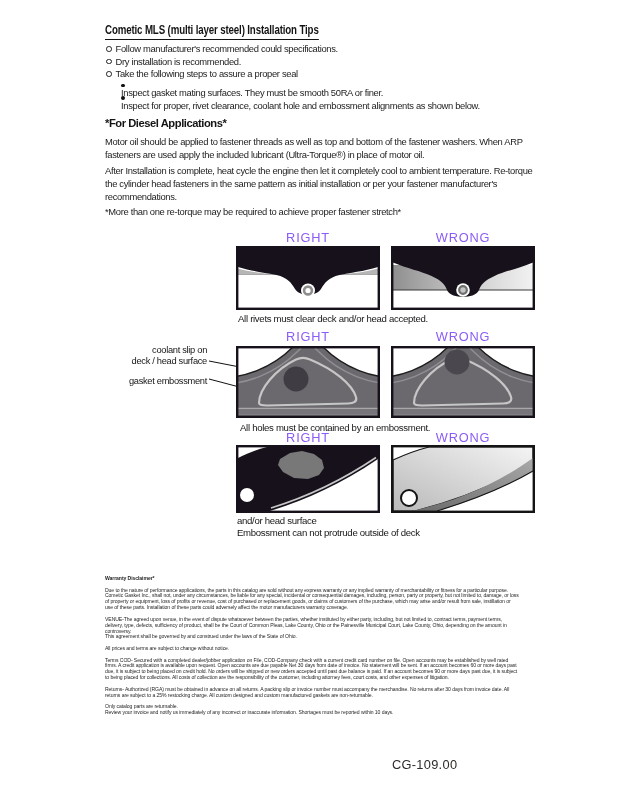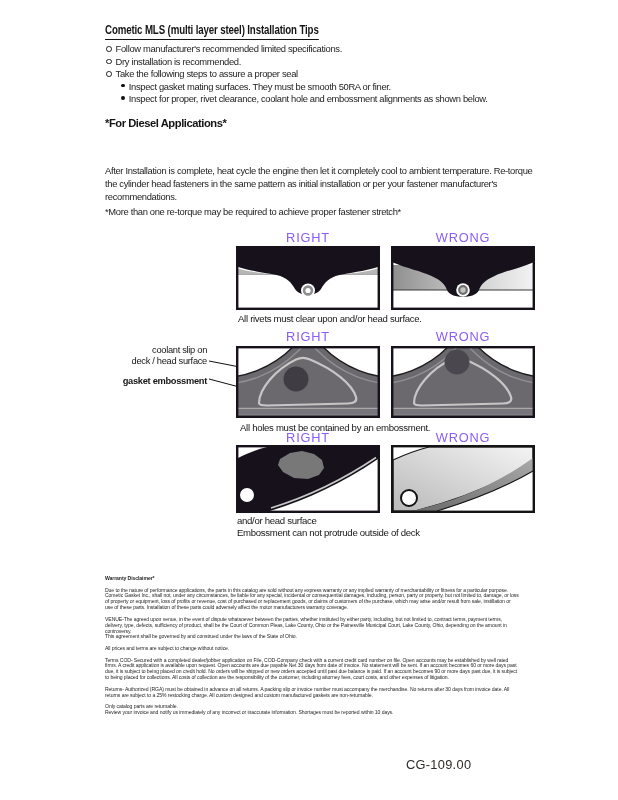--- a/index.html
+++ b/index.html
@@ -10,79 +10,80 @@
              letter-spacing:-0.2px;white-space:nowrap;color:#141414;
              transform:scaleX(0.72);transform-origin:left top;
              border-bottom:1.7px solid #141414;padding-bottom:2px;}
 
   .bullets{position:absolute;left:106px;top:43px;font-size:9.4px;letter-spacing:-0.33px;}
   .b-row{display:flex;align-items:flex-start;height:12.5px;white-space:nowrap;}
   .ring{width:3.6px;height:3.6px;border:1px solid #222;border-radius:50%;
         margin:3px 4px 0 0;flex:none;}
   .dot{width:3.8px;height:3.8px;background:#111;border-radius:50%;
        margin:3px 4px 0 0;flex:none;}
-  .sub{margin-left:15px;}
+  .sub{margin-left:15px;flex-direction:column;}
 
   .diesel-h{position:absolute;left:105px;top:117px;font-size:11.2px;font-weight:bold;
             letter-spacing:-0.45px;color:#141414;}
   .para{position:absolute;left:105px;width:434px;font-size:9.4px;line-height:13.2px;
         letter-spacing:-0.33px;}
   #p1{top:135px;} #p2{top:164px;} #note{top:205px;}
 
   .dg-label{position:absolute;width:144px;text-align:center;font-size:12.8px;
             letter-spacing:0.8px;color:#8b5cf6;}
   .dg-box{position:absolute;width:144px;line-height:0;}
   .dg-box svg{display:block;}
   .caption{position:absolute;font-size:9.6px;letter-spacing:-0.3px;color:#161616;}
 
   .ann{position:absolute;left:82px;width:125px;text-align:right;font-size:9.3px;
        line-height:10.8px;letter-spacing:-0.3px;color:#161616;}
-  #ann-coolant{top:345px;} #ann-emboss{top:376px;font-weight:bold;}
+  #ann-coolant{top:345px;} #ann-emboss{top:376px;}
   .leads{position:absolute;left:207px;top:352px;}
 
   .warranty{position:absolute;left:105px;top:576px;width:414px;font-size:5.1px;
             line-height:5.85px;letter-spacing:-0.08px;color:#252525;}
   .warranty p{margin:0 0 5.8px 0;}
   .warranty p.nogap{margin-bottom:0;}
   .w-head{font-weight:bold;}
 
   .page-code{position:absolute;left:392px;top:757px;font-size:12.8px;
-             letter-spacing:0.3px;color:#2e2b29;margin-left:14px;}
+             letter-spacing:0.3px;color:#2e2b29;}
 </style>
 </head>
 <body>
 
 <div class="page">
 
   <div class="doc-title">Cometic MLS (multi layer steel) Installation Tips</div>
 
   <div class="bullets">
     <div class="b-row">
       <span class="ring"></span>
-      <span>Follow manufacturer's recommended limited specifications.</span>
+      <span>Follow manufacturer's recommended could specifications.</span>
     </div>
     <div class="b-row">
       <span class="ring"></span>
       <span>Dry installation is recommended.</span>
     </div>
     <div class="b-row">
       <span class="ring"></span>
       <span>Take the following steps to assure a proper seal</span>
     </div>
     <div class="b-row sub">
       <span class="dot"></span>
       <span>Inspect gasket mating surfaces.  They must be smooth 50RA or finer.</span>
     </div>
     <div class="b-row sub">
       <span class="dot"></span>
       <span>Inspect for proper, rivet clearance, coolant hole and embossment alignments as shown below.</span>
     </div>
   </div>
 
   <div class="diesel-h">*For Diesel Applications*</div>
+  <div class="para" id="p1">Motor oil should be applied to fastener threads as well as top and bottom of the fastener washers. When ARP fasteners are used apply the included lubricant (Ultra-Torque®) in place of motor oil.</div>
   <div class="para" id="p2">After Installation is complete, heat cycle the engine then let it completely cool to ambient temperature. Re-torque the cylinder head fasteners in the same pattern as initial installation or per your fastener manufacturer's recommendations.</div>
   <div class="para" id="note">*More than one re-torque may be required to achieve proper fastener stretch*</div>
 
   <div class="dg-label" style="left:236px;top:230px">RIGHT</div>
   <div class="dg-label" style="left:391px;top:230px">WRONG</div>
 
   <div class="dg-box" style="left:236px;top:246px">
     <svg viewBox="0 0 144 64" width="144" height="64">
       <rect x="1.2" y="1.2" width="141.6" height="61.6" fill="#fff"></rect>
       <line x1="2" y1="28.5" x2="142" y2="28.5" stroke="#9c9c9c" stroke-width="1"></line>
@@ -107,21 +108,21 @@
       <rect x="1.2" y="1.2" width="141.6" height="61.6" fill="#fff"></rect>
       <rect x="2" y="19" width="140" height="25" fill="url(#gw1)"></rect>
       <line x1="2" y1="44" x2="142" y2="44" stroke="#3a3a3a" stroke-width="1.2"></line>
       <path d="M2,2 H142 V16.5 C128,22.5 114,25 103.5,30 C93.5,34.5 90,38.5 87.5,45 C83.5,52.8 60.5,52.8 56.5,45 C54,38.5 50.5,34.5 40.5,30 C30,25 16,22.5 2,16.5 Z" fill="#17111b"></path>
       <circle cx="72" cy="44" r="6.8" fill="#fff"></circle>
       <circle cx="72" cy="44" r="3.8" fill="#c4c4c4" stroke="#6e6e6e" stroke-width="2.2"></circle>
       <rect x="1.2" y="1.2" width="141.6" height="61.6" fill="none" stroke="#17111b" stroke-width="2.4"></rect>
     </svg>
   </div>
 
-  <div class="caption" style="left:238px;top:313px">All rivets must clear upon and/or head surface.</div>
+  <div class="caption" style="left:238px;top:313px">All rivets must clear deck and/or head accepted.</div>
 
   <div class="dg-label" style="left:236px;top:329px">RIGHT</div>
   <div class="dg-label" style="left:391px;top:329px">WRONG</div>
 
   <div class="ann" id="ann-coolant">
     <div>coolant slip on</div>
     <div>deck / head surface</div>
   </div>
   <div class="ann" id="ann-emboss">gasket embossment</div>
 

